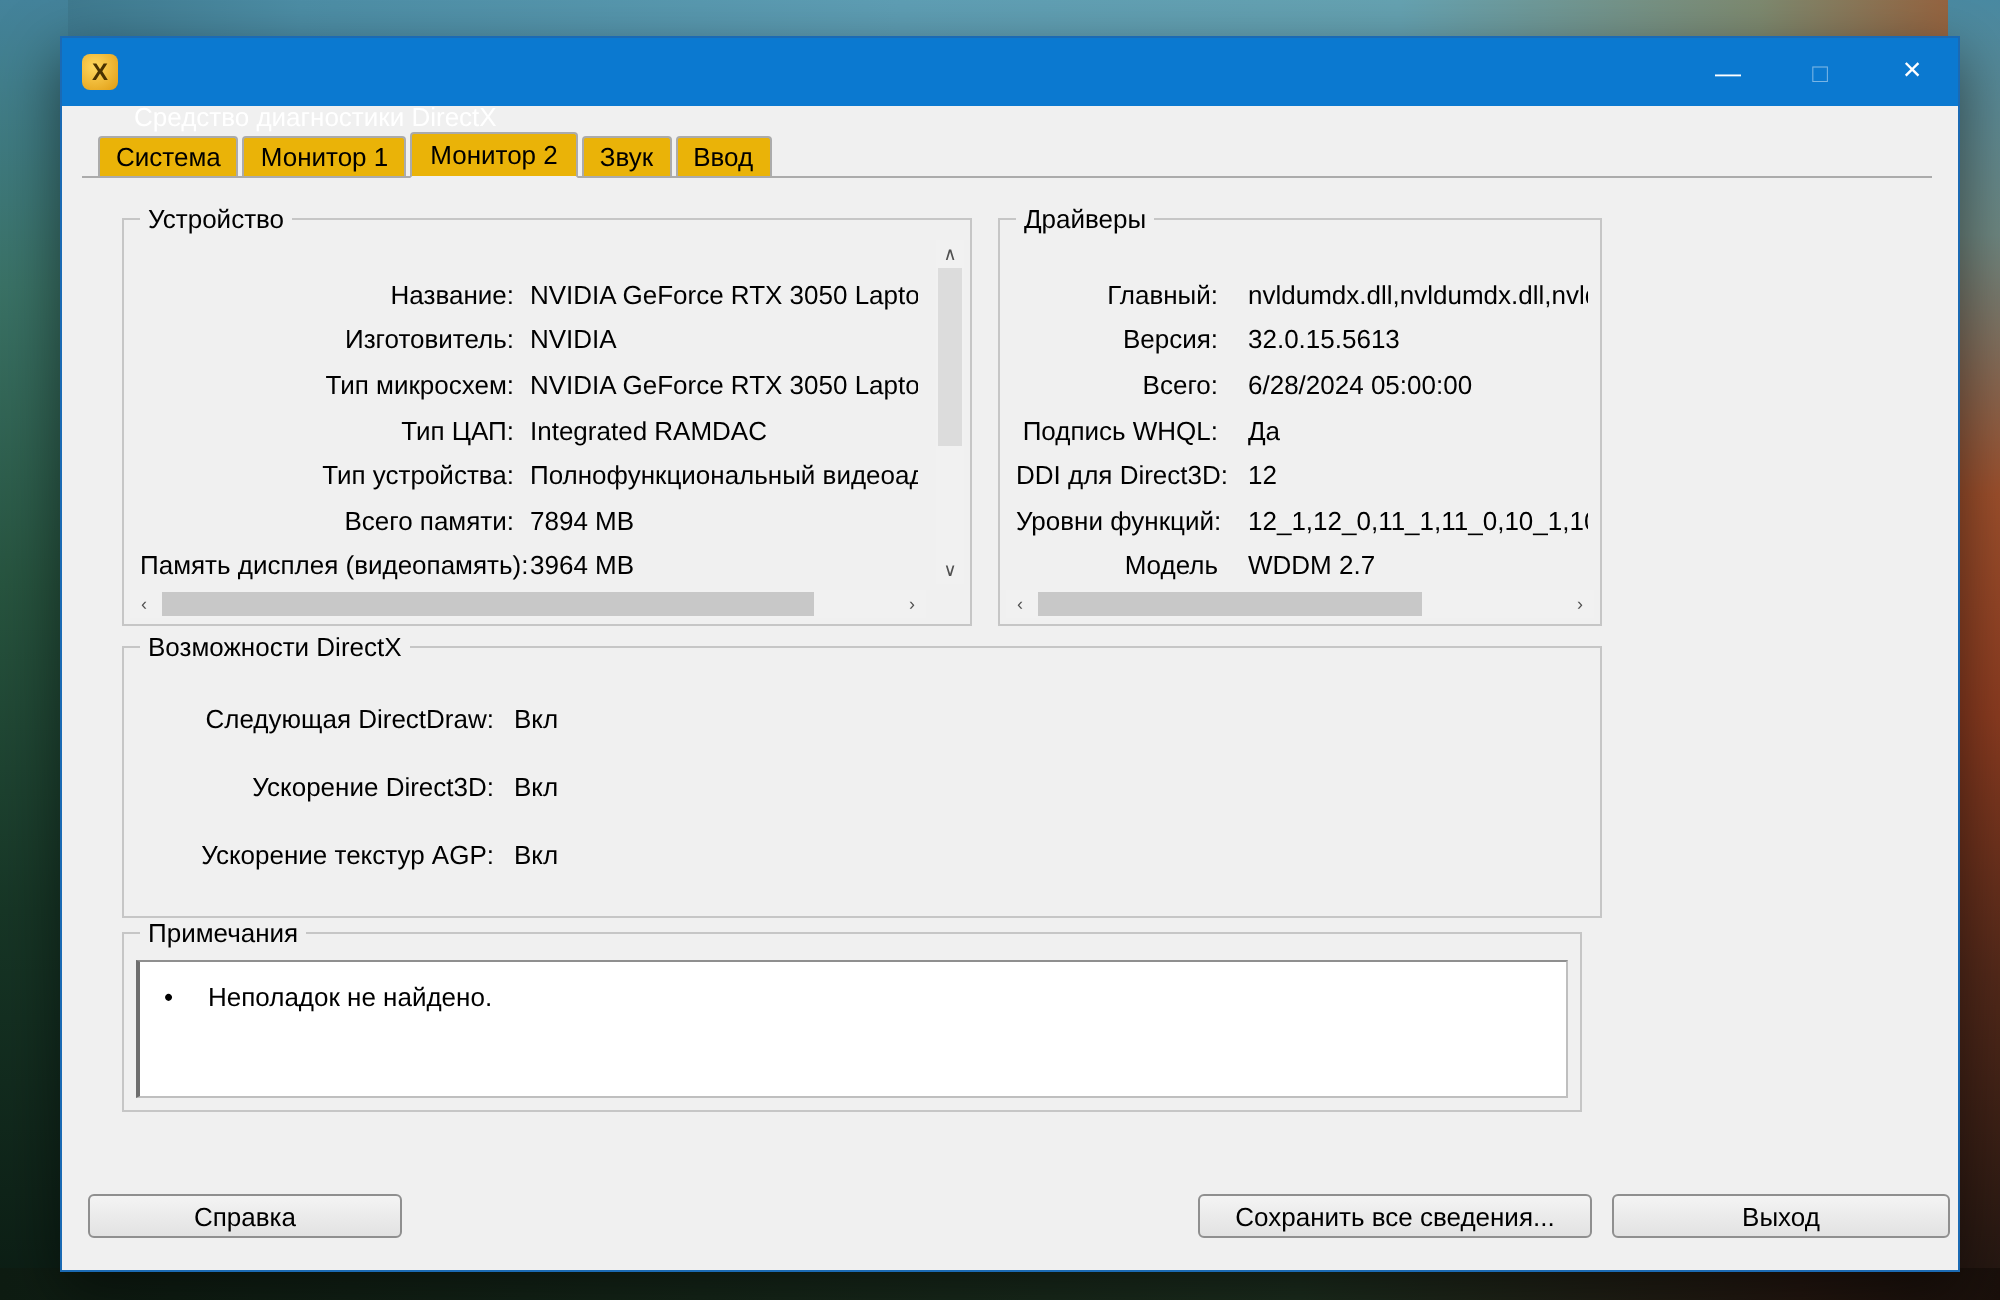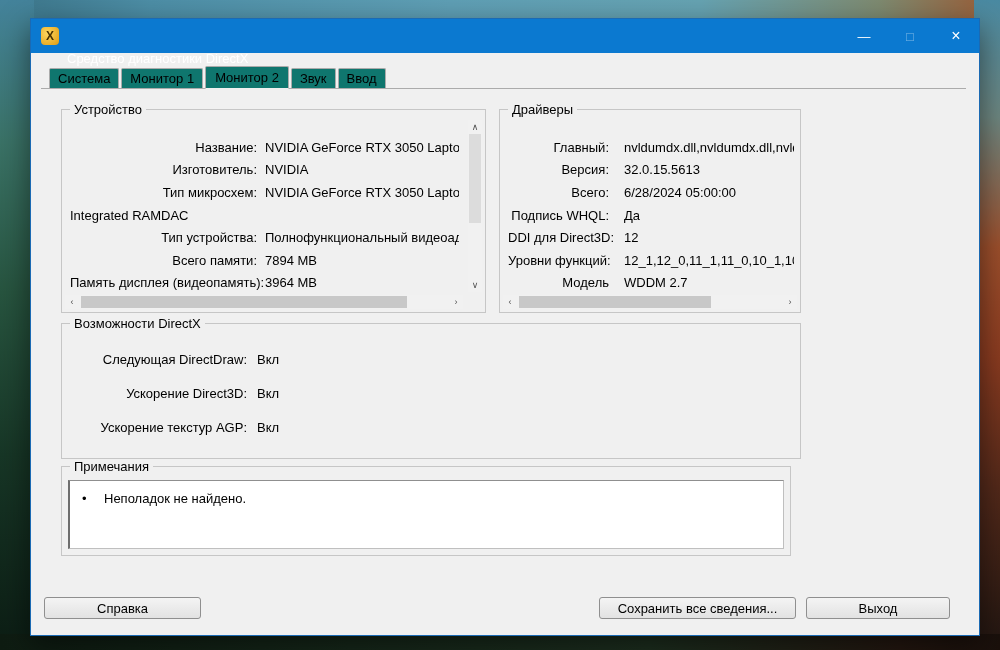--- a/index.html
+++ b/index.html
@@ -43,21 +43,21 @@
   .win-btn.close { font-size:16px; }
 
   
   .tabs {
     position:absolute; top:46px; left:10px; right:13px; height:24px;
     display:flex; align-items:flex-end; padding-left:8px; border-bottom:1px solid #ababab;
   }
   .tab {
     height:20px; line-height:19px; padding:0 8px; margin-right:2px;
     border:1px solid #ababab; border-bottom:none; border-radius:2px 2px 0 0;
-    background:#0f766e; white-space:nowrap;
+    background:#eab308; white-space:nowrap;
   }
   .tab.active {
     height:23px; line-height:21px; padding:0 9px; margin-bottom:-1px;
     border-bottom:1px solid #f0f0f0; position:relative; z-index:2;
   }
 
   
   .groupbox { position:absolute; border:1px solid #c6c6c6; }
   .gb-title { position:absolute; top:-8px; left:8px; background:#f0f0f0; padding:0 4px; white-space:nowrap; }
   .box-device   { left:30px;  top:90px;  width:425px; height:204px; }
@@ -106,21 +106,21 @@
   .btn {
     position:absolute; height:22px; top:578px;
     background:linear-gradient(#f4f4f4,#e2e2e2);
     border:1px solid #8f8f8f; border-radius:3px;
     font-family:inherit; font-size:13px; color:#000; line-height:19px; text-align:center;
     white-space:nowrap; overflow:hidden;
   }
   .btn-help { left:13px;  width:157px; }
   .btn-next { left:383px; width:175px; border:1px solid #0078d7; box-shadow:inset 0 0 0 1px #0078d7; }
   .btn-save { left:568px; width:197px; }
-  .btn-exit { left:775px; width:144px; }
+  .btn-exit { left:775px; width:169px; }
 </style>
 </head>
 <body>
 
 <div class="wall wall-top"></div>
 <div class="wall wall-left"></div>
 <div class="wall wall-right"></div>
 <div class="wall wall-bottom"></div>
 
 <div class="window">
@@ -152,20 +152,21 @@
       </div>
       <div class="row">
         <span class="flabel">Изготовитель:</span>
         <span class="fvalue">NVIDIA</span>
       </div>
       <div class="row">
         <span class="flabel">Тип микросхем:</span>
         <span class="fvalue">NVIDIA GeForce RTX 3050 Laptop GPU</span>
       </div>
       <div class="row">
+        <span class="flabel">Тип ЦАП:</span>
         <span class="fvalue">Integrated RAMDAC</span>
       </div>
       <div class="row">
         <span class="flabel">Тип устройства:</span>
         <span class="fvalue">Полнофункциональный видеоадаптер</span>
       </div>
       <div class="row">
         <span class="flabel">Всего памяти:</span>
         <span class="fvalue">7894 MB</span>
       </div>

